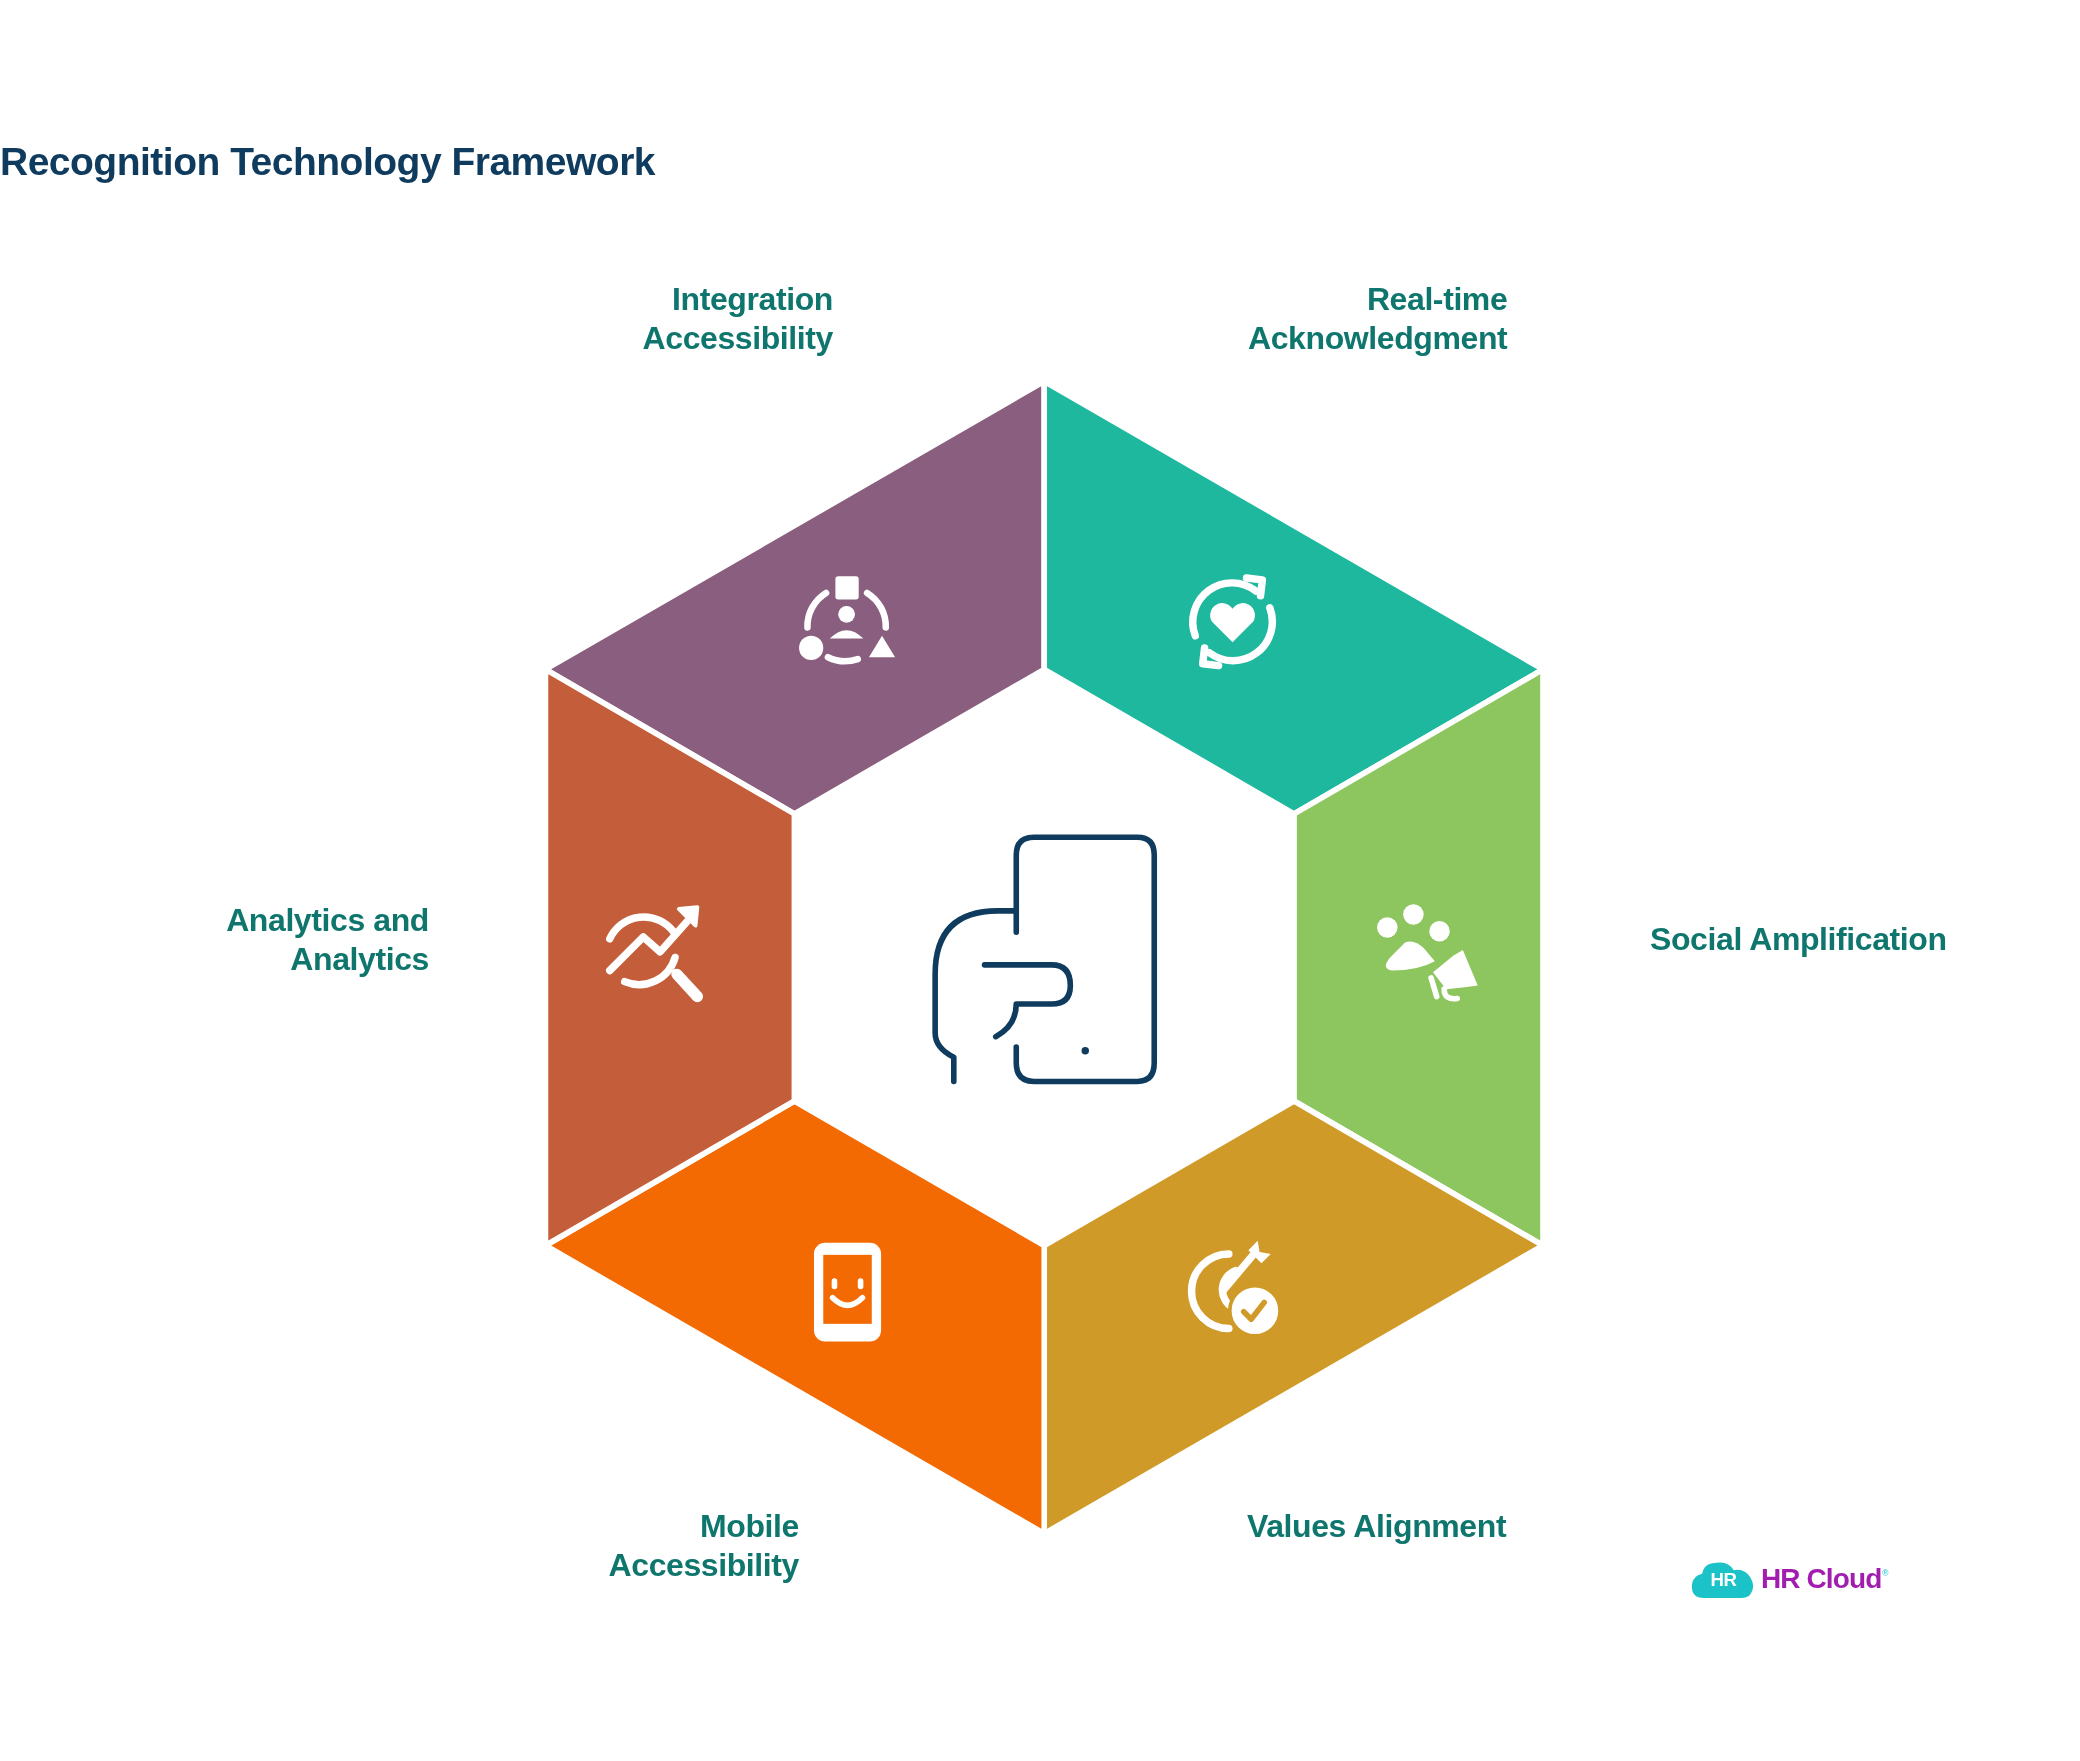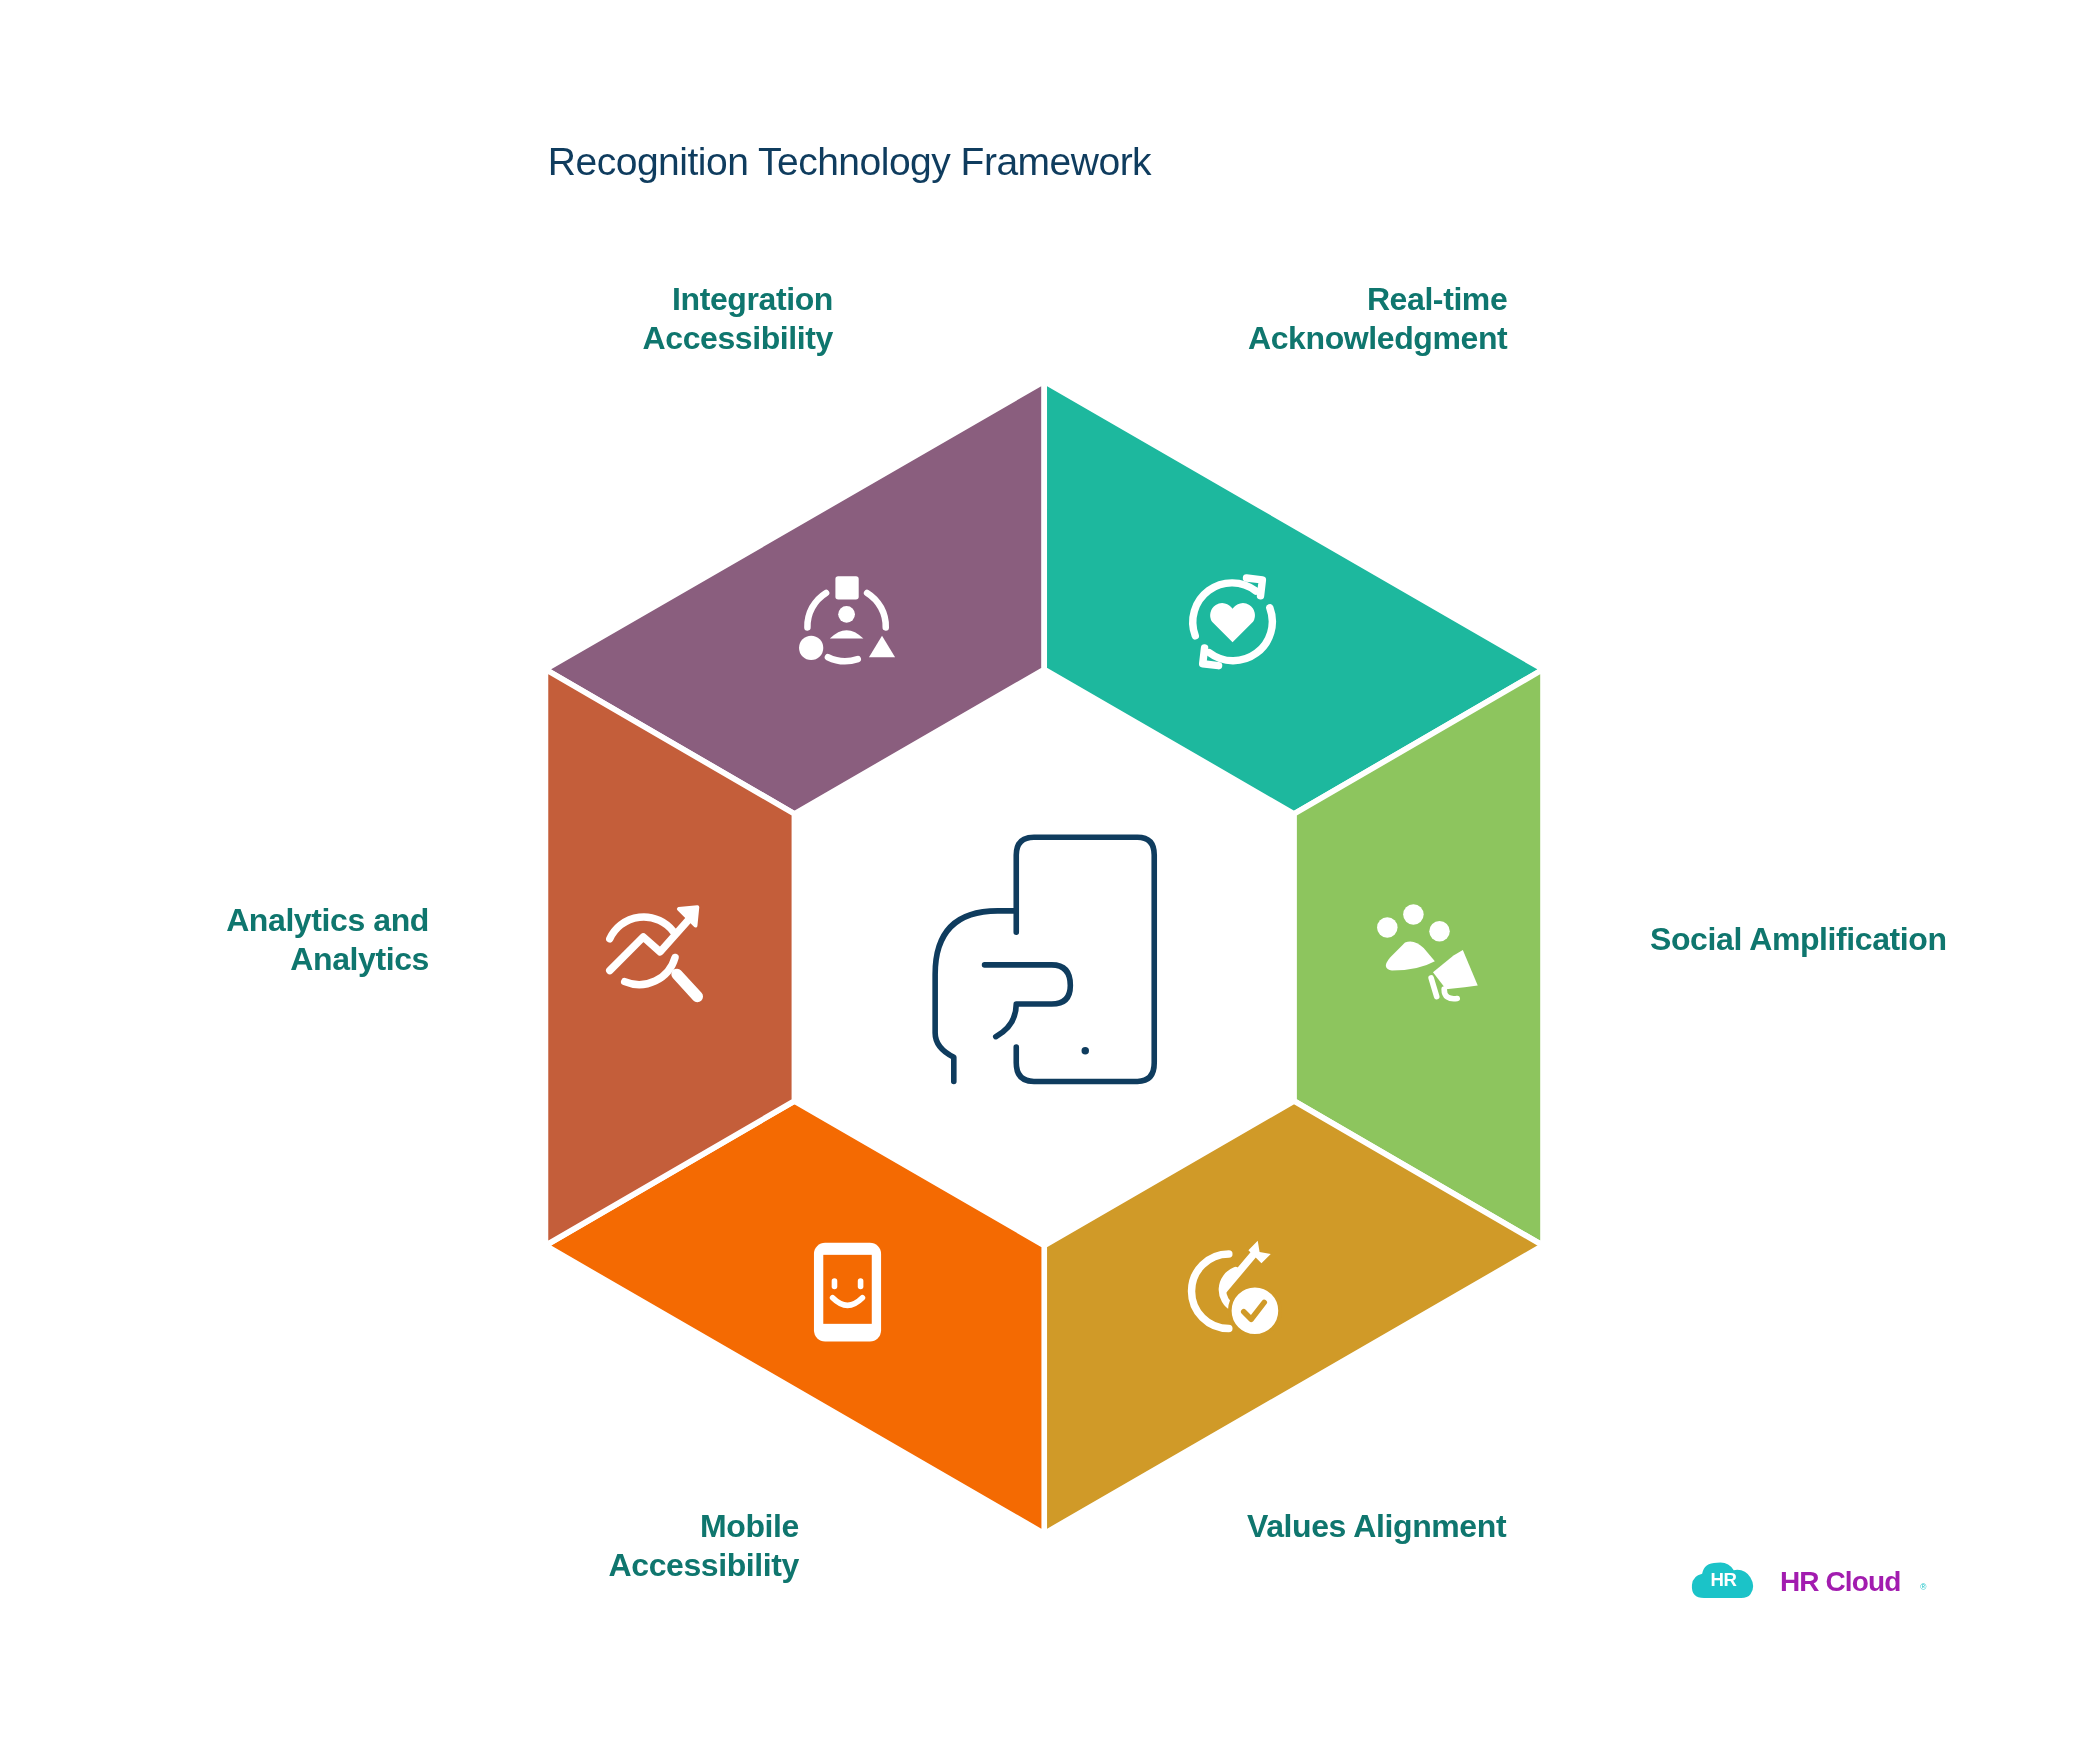--- a/index.html
+++ b/index.html
@@ -1,25 +1,25 @@
 <!DOCTYPE html>
 <html style="font-size:15px"><head>
 <meta charset="utf-8">
 <style>
   html, body { margin: 0; padding: 0; background: #ffffff; }
   body { width: 2081px; height: 1762px; position: relative; overflow: hidden;
          font-family: "Liberation Sans", "DejaVu Sans", sans-serif; color: #0F3C5E; }
-  .title { position: absolute; left: 0; width: 1699px; top: 140px; text-align: center;
-           font-size: 39px; font-weight: normal; letter-spacing: -0.5px; color: #0F3C5E; }
+  .title { position: absolute; left: 0; width: 1699px; top: 140px; text-align: left;
+           font-size: 39px; font-weight: bold; letter-spacing: -0.5px; color: #0F3C5E; }
   .diagram { position: absolute; left: 0; top: 0; width: 2081px; height: 1762px; }
   .label { position: absolute; font-size: 32px; font-weight: bold; line-height: 39px;
            letter-spacing: -0.4px; color: #0f766e; white-space: nowrap; }
   .label.right { text-align: right; }
   .label.left { text-align: right; }
-  .logo { position: absolute; left: 1691px; top: 1559px; height: 39px; display: flex; align-items: flex-end; gap: 19px; }
+  .logo { position: absolute; left: 1691px; top: 1559px; height: 39px; display: flex; align-items: center; }
   .logo-cloud { position: relative; width: 65px; height: 39px; }
   .logo-cloud-text { position: absolute; left: 0; top: 0; width: 65px; height: 39px; line-height: 41px;
                      text-align: center; color: #ffffff; font-weight: bold; font-size: 18.6px; letter-spacing: -0.5px; }
   .logo-text { margin-left: 5px; color: #a21caf; font-size: 28px; font-weight: bold; letter-spacing: -0.9px; }
   .logo-reg { color: #1BC3C8; font-size: 8.4px; vertical-align: top; margin-left: 0.9px; position: relative; top: -5.6px; }
 </style>
 </head>
 <body>
 
 <div class="title">Recognition Technology Framework</div>

